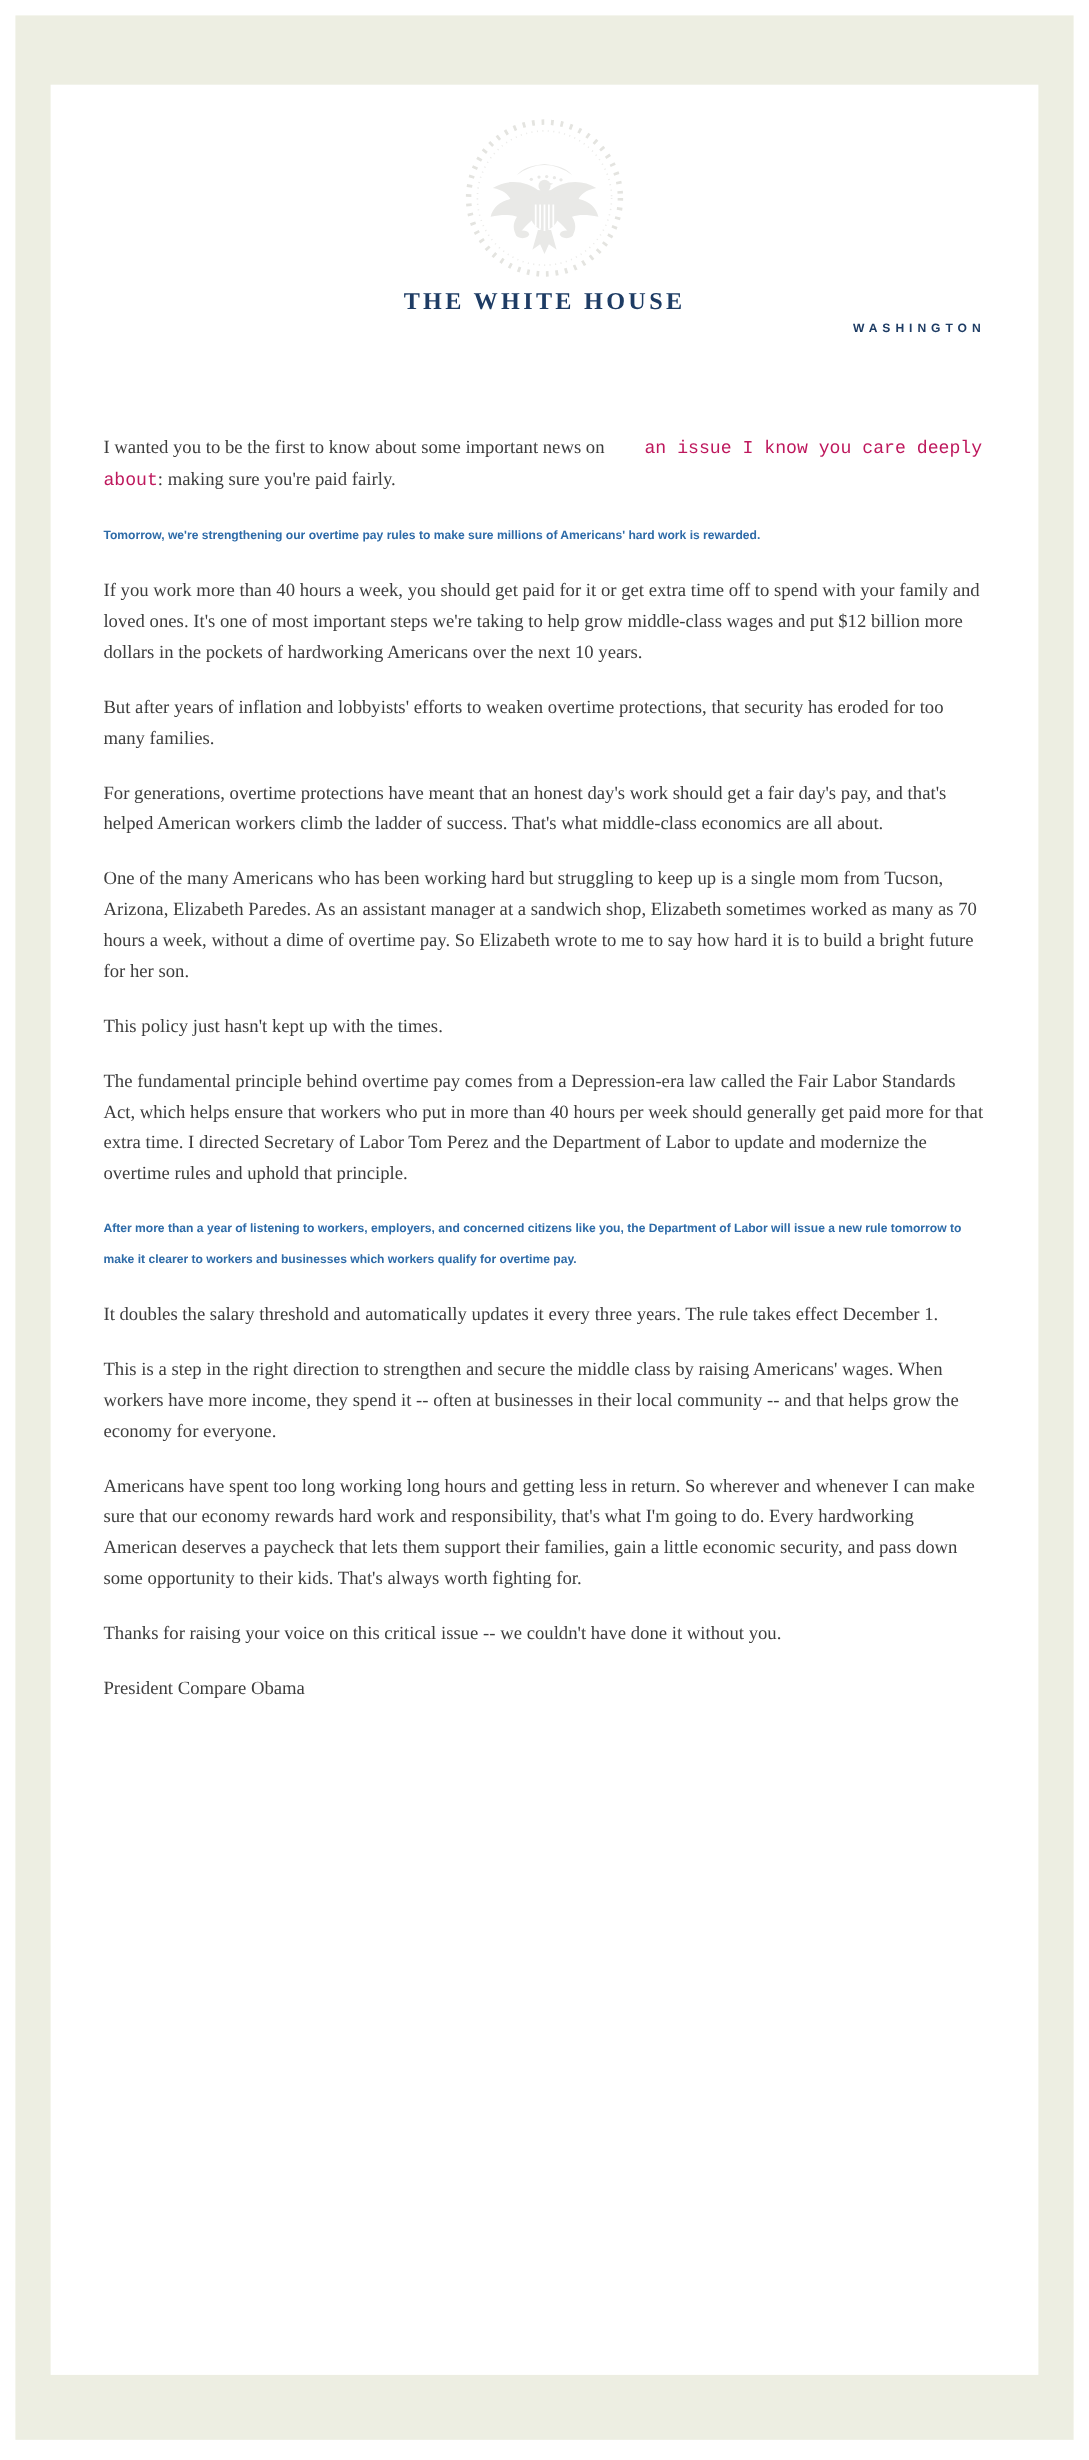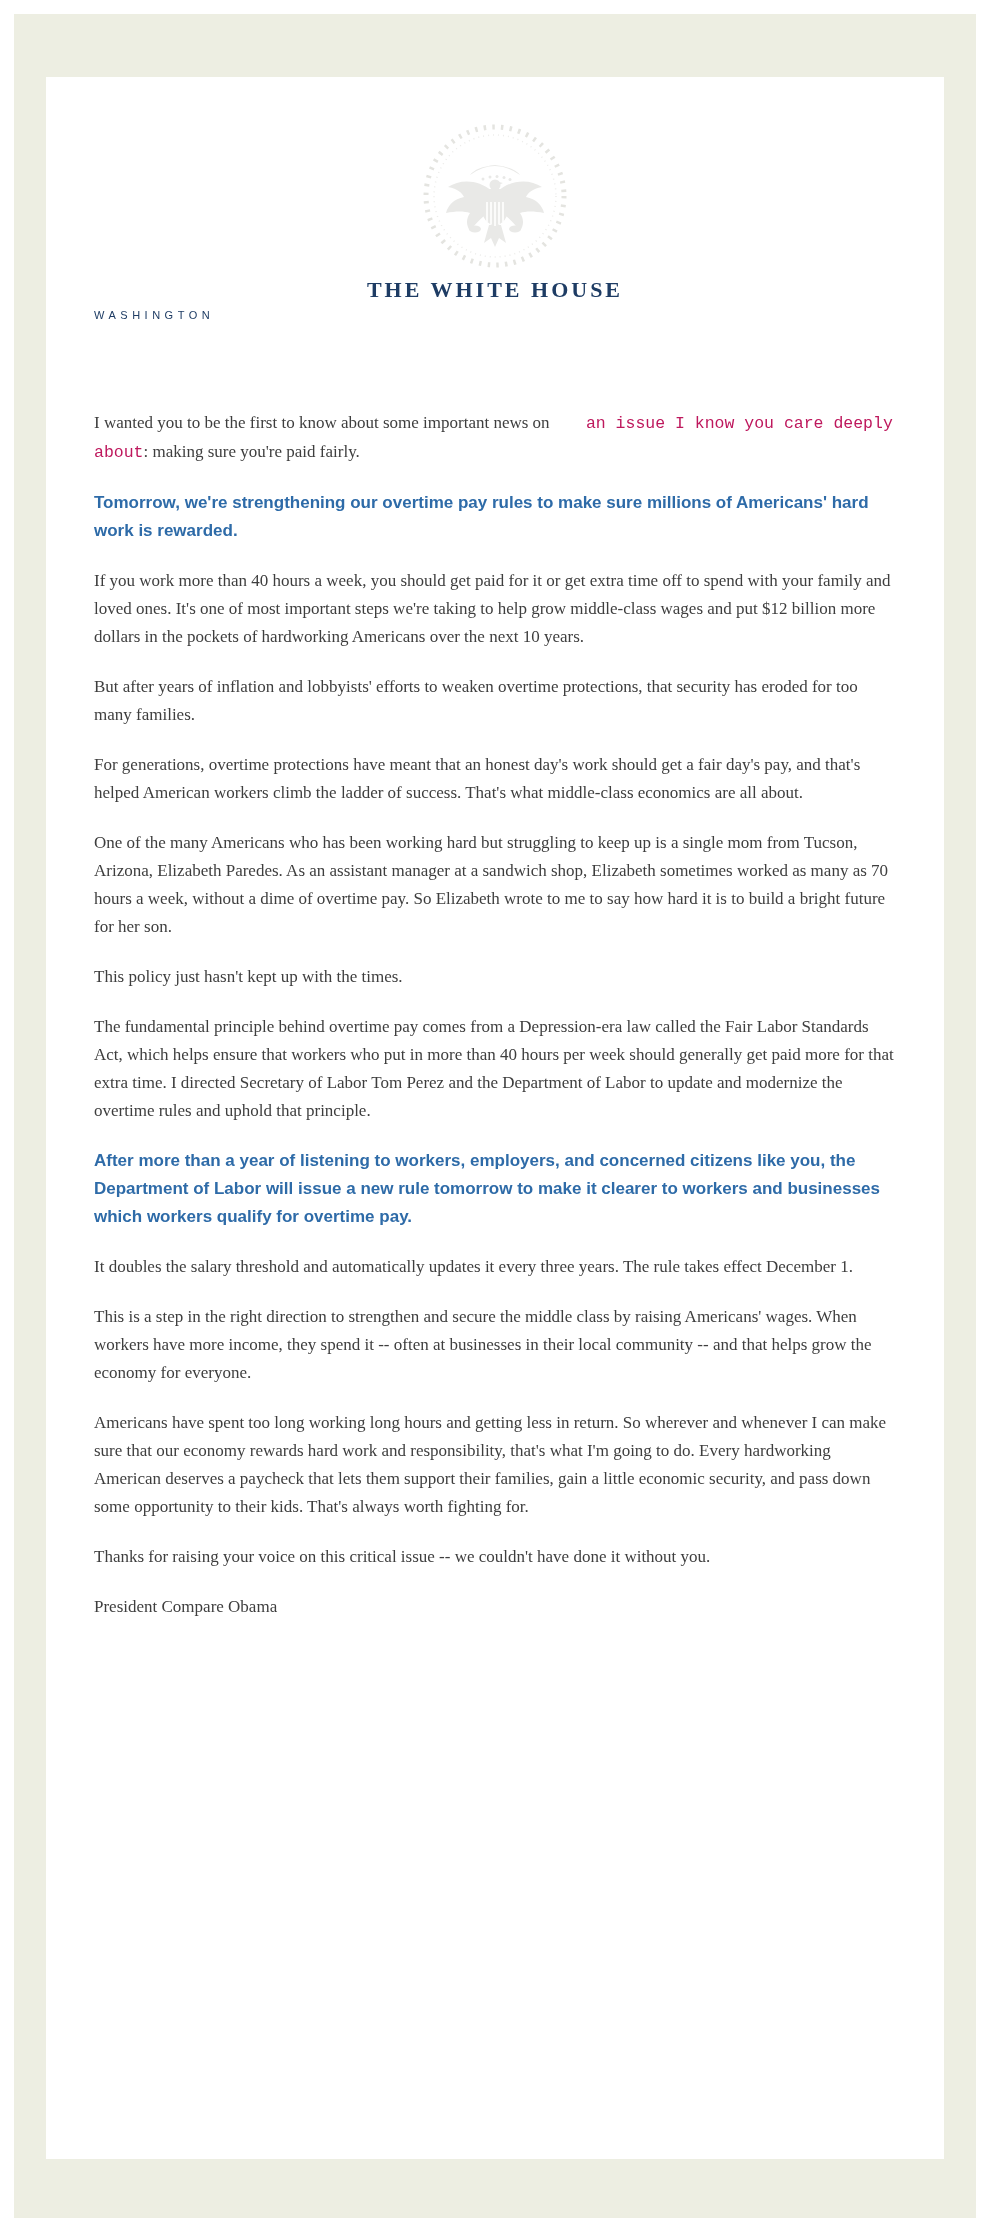--- a/index.html
+++ b/index.html
@@ -18,64 +18,64 @@
     width: 962px;
     height: 2204px;
     background: #edeee2;
   }
   .letter-card {
     position: relative;
     width: 898px;
     height: 2082px;
     margin: 63px auto 0 auto;
     background: #ffffff;
-    padding: 44px 48px 0 48px;
+    padding: 28px 48px 0 48px;
   }
   .seal {
     display: block;
     margin: 0 auto;
     width: 150px;
     height: 150px;
   }
   .org-name {
     margin-top: 7px;
     text-align: center;
     font-family: "Liberation Serif", serif;
     font-weight: bold;
     font-size: 22px;
     line-height: 24px;
     letter-spacing: 3px;
     color: #1e3c64;
   }
   .org-sub {
     margin-top: 7px;
-    text-align: left;
+    text-align: right;
     font-family: "Liberation Sans", sans-serif;
-    font-weight: normal;
+    font-weight: bold;
     font-size: 11px;
     line-height: 12px;
     letter-spacing: 4.5px;
     color: #1e3c64;
   }
   .letter-body {
     margin-top: 88px;
   }
   .letter-body p {
     margin: 0 0 22px 0;
   }
   .body-par {
     font-family: "Liberation Serif", serif;
     font-size: 17px;
     line-height: 28px;
     color: #3e3e3e;
   }
   .highlight-par {
     font-family: "Liberation Sans", sans-serif;
     font-weight: bold;
-    font-size: 17px;
+    font-size: 11px;
     line-height: 28px;
     color: #2e6ba8;
   }
   .inline-link {
     font-family: Liberation Mono, monospace;
     font-size: 16.5px;
     color: #be185d;
     text-decoration: none;
     cursor: pointer;
     margin-left: 32px;

